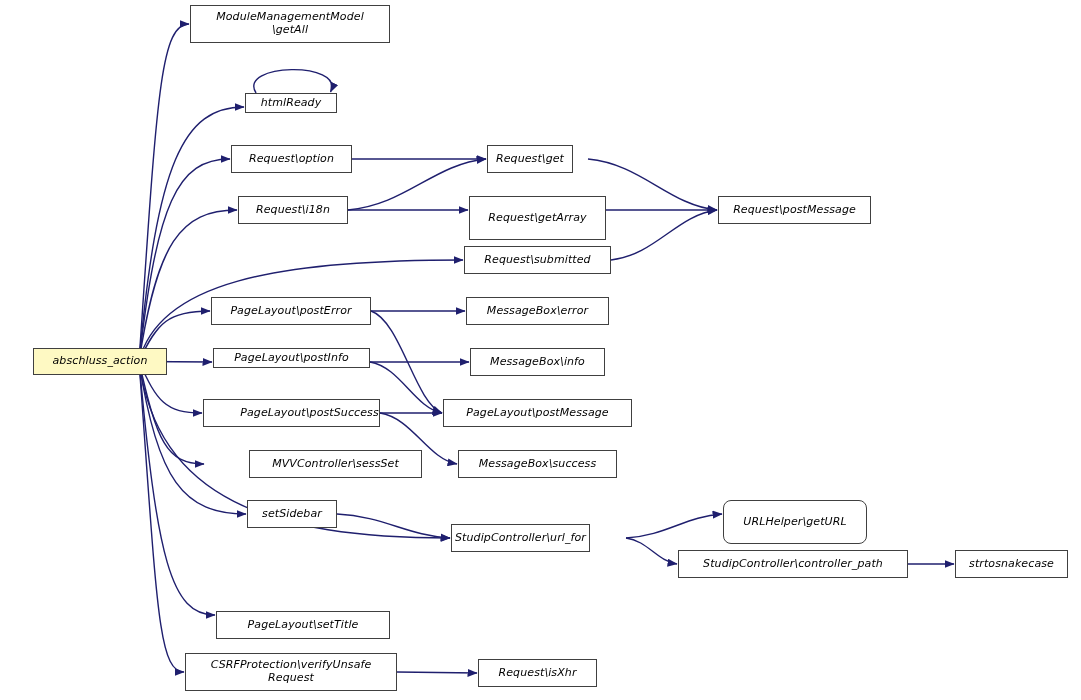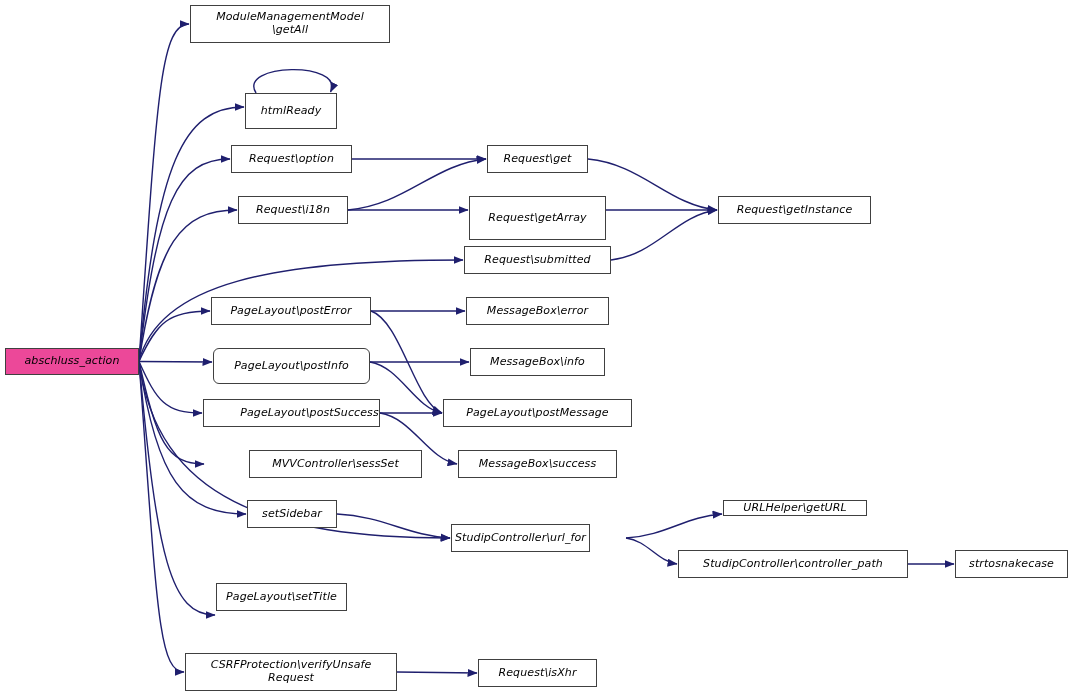--- a/index.html
+++ b/index.html
@@ -34,22 +34,23 @@
     justify-content: center;
     text-align: center;
     font-size: 11px;
     line-height: 1.16;
     letter-spacing: 0.1px;
     white-space: pre-line;
     z-index: 5;
     font-style: italic;
   }
   .node.root {
-    background: #ec4899;
+    background: #fef9c3;
     border-color: #404040;
+    margin-left: 28px;
   }
   .node-label {
     display: block;
     padding: 0 3px;
     white-space: pre-line;
   }
 </style>
 </head>
 <body>
 
@@ -93,39 +94,39 @@
         <path d="M626,538 C647.42,540.6 657.62,561.4 677,564"></path>
         <path d="M908,564 L954,564"></path>
         <path d="M397,672 L477,673"></path>
       </g>
   </svg>
 
   <div id="nodes-group">
       <div class="node root" style="left: 5px; top: 348px; width: 134px; height: 27px;"><span class="node-label">abschluss_action</span></div>
       <div class="node" style="left: 190px; top: 5px; width: 200px; height: 38px;"><span class="node-label">ModuleManagementModel
 \getAll</span></div>
-      <div class="node" style="left: 245px; top: 93px; width: 92px; height: 36px;"><span class="node-label">htmlReady</span></div>
+      <div class="node" style="left: 245px; top: 93px; width: 92px; height: 20px;"><span class="node-label">htmlReady</span></div>
       <div class="node" style="left: 231px; top: 145px; width: 121px; height: 28px;"><span class="node-label">Request\option</span></div>
-      <div class="node" style="left: 487px; top: 145px; width: 101px; height: 28px;"><span class="node-label">Request\get</span></div>
+      <div class="node" style="left: 487px; top: 145px; width: 86px; height: 28px;"><span class="node-label">Request\get</span></div>
       <div class="node" style="left: 238px; top: 196px; width: 110px; height: 28px;"><span class="node-label">Request\i18n</span></div>
       <div class="node" style="left: 469px; top: 196px; width: 137px; height: 44px;"><span class="node-label">Request\getArray</span></div>
-      <div class="node" style="left: 718px; top: 196px; width: 153px; height: 28px;"><span class="node-label">Request\getInstance</span></div>
+      <div class="node" style="left: 718px; top: 196px; width: 153px; height: 28px;"><span class="node-label">Request\postMessage</span></div>
       <div class="node" style="left: 464px; top: 246px; width: 147px; height: 28px;"><span class="node-label">Request\submitted</span></div>
       <div class="node" style="left: 211px; top: 297px; width: 160px; height: 28px;"><span class="node-label">PageLayout\postError</span></div>
       <div class="node" style="left: 466px; top: 297px; width: 143px; height: 28px;"><span class="node-label">MessageBox\error</span></div>
-      <div class="node" style="left: 213px; top: 348px; width: 157px; height: 36px; border-radius: 6px;"><span class="node-label">PageLayout\postInfo</span></div>
+      <div class="node" style="left: 213px; top: 348px; width: 157px; height: 20px;"><span class="node-label">PageLayout\postInfo</span></div>
       <div class="node" style="left: 470px; top: 348px; width: 135px; height: 28px;"><span class="node-label">MessageBox\info</span></div>
       <div class="node" style="left: 203px; top: 399px; width: 177px; height: 28px; padding-left: 36px;"><span class="node-label">PageLayout\postSuccess</span></div>
       <div class="node" style="left: 443px; top: 399px; width: 189px; height: 28px;"><span class="node-label">PageLayout\postMessage</span></div>
       <div class="node" style="left: 205px; top: 450px; width: 173px; height: 28px; margin-left: 44px;"><span class="node-label">MVVController\sessSet</span></div>
       <div class="node" style="left: 458px; top: 450px; width: 159px; height: 28px;"><span class="node-label">MessageBox\success</span></div>
       <div class="node" style="left: 247px; top: 500px; width: 90px; height: 28px; align-items: center;"><span class="node-label">setSidebar</span></div>
       <div class="node" style="left: 451px; top: 524px; width: 139px; height: 28px;"><span class="node-label">StudipController\url_for</span></div>
-      <div class="node" style="left: 723px; top: 500px; width: 144px; height: 16px;"><span class="node-label">URLHelper\getURL</span></div>
+      <div class="node" style="left: 723px; top: 500px; width: 144px; height: 44px; border-radius: 8px;"><span class="node-label">URLHelper\getURL</span></div>
       <div class="node" style="left: 678px; top: 550px; width: 230px; height: 28px;"><span class="node-label">StudipController\controller_path</span></div>
       <div class="node" style="left: 955px; top: 550px; width: 113px; height: 28px;"><span class="node-label">strtosnakecase</span></div>
-      <div class="node" style="left: 216px; top: 583px; width: 131px; height: 28px;"><span class="node-label">PageLayout\setTitle</span></div>
+      <div class="node" style="left: 216px; top: 611px; width: 174px; height: 28px;"><span class="node-label">PageLayout\setTitle</span></div>
       <div class="node" style="left: 185px; top: 653px; width: 212px; height: 38px;"><span class="node-label">CSRFProtection\verifyUnsafe
 Request</span></div>
       <div class="node" style="left: 478px; top: 659px; width: 119px; height: 28px;"><span class="node-label">Request\isXhr</span></div>
     </div>
 
 </div>
 
 </body></html>

